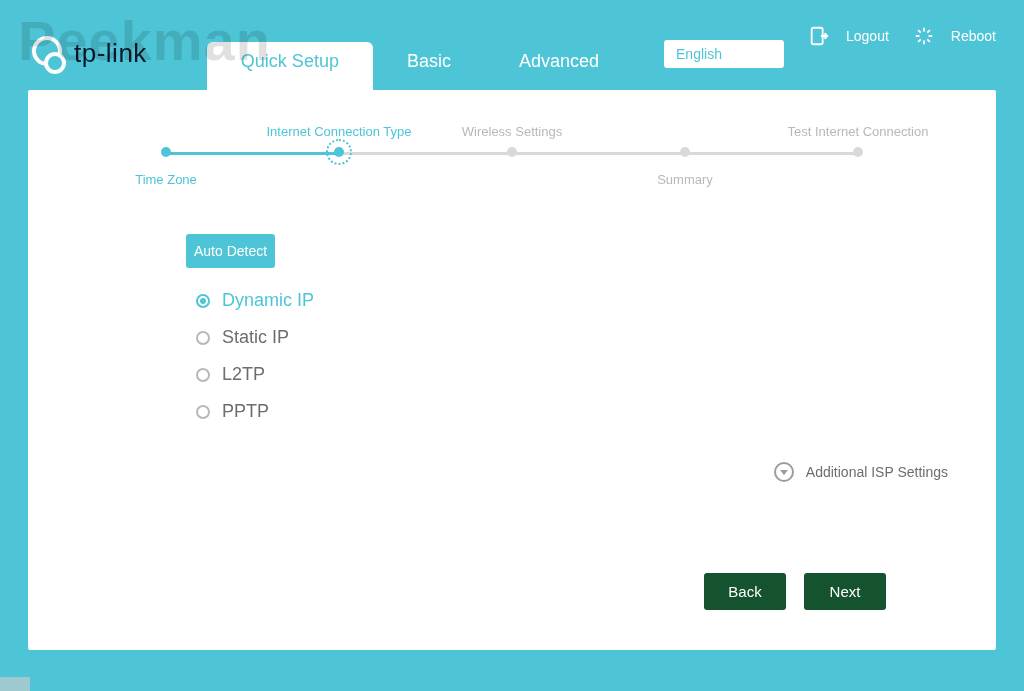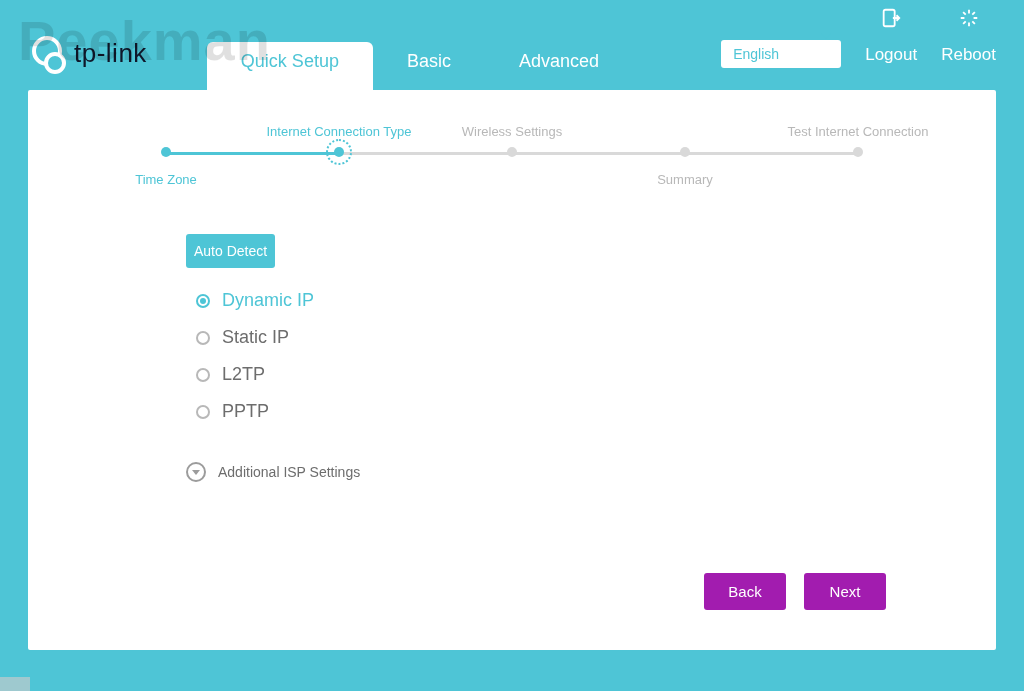--- a/index.html
+++ b/index.html
@@ -86,25 +86,24 @@
     right:10px; top:50%;
     width:0;height:0;
     border-left:5px solid transparent;
     border-right:5px solid transparent;
     border-top:6px solid #4ec5d6;
     transform:translateY(-50%);
     pointer-events:none;
   }
   .util-btn {
     color:#fff;
-    font-size:17px;
+    font-size:14px;
     text-align:center;
     cursor:pointer;
     display:flex;
-    flex-direction:column;
     align-items:center;
     gap:16px;
   }
   .util-btn svg { width:22px; height:22px; }
   .panel {
     background:#fff;
     margin:0 28px;
     border-radius:2px;
     height:560px;
     padding:34px 48px 28px;
@@ -153,38 +152,38 @@
   .radio-circle {
     width:14px; height:14px; border:2px solid #b8b8b8; border-radius:50%;
     display:flex; align-items:center; justify-content:center;
   }
   .radio-row.active .radio-circle { border-color:#4ec5d6; }
   .radio-row.active .radio-circle::after {
     content:""; width:6px; height:6px; background:#4ec5d6; border-radius:50%;
   }
   .expander {
     display:flex; align-items:center; gap:12px; margin-top:40px; margin-left:0;
-    font-size:14px; color:#6d6d6d; cursor:pointer;
+    font-size:14px; color:#6d6d6d; cursor:pointer;justify-content:flex-end;
   }
   .exp-icon {
     width:20px; height:20px; border:2px solid #9c9c9c; border-radius:50%;
     display:flex; align-items:center; justify-content:center;
   }
   .exp-icon::after {
     content:""; width:0;height:0;
     border-left:4px solid transparent;
     border-right:4px solid transparent;
     border-top:5px solid #9c9c9c;
   }
   .footer-btns {
     position:absolute; right:110px; bottom:40px;
     display:flex; gap:18px;
   }
   .btn {
-    background:#a21caf; color:#fff; border:none;
+    background:#14532d; color:#fff; border:none;
     min-width:82px; padding:10px 22px; font-size:15px; border-radius:3px; cursor:pointer;
   }
   .bottom-edge {
     position:absolute; left:0; bottom:0; width:30px; height:14px; background:#9ec9cf;
   }
 </style>
 </head>
 <body>
 
 <div class="watermark">Peekman</div>

